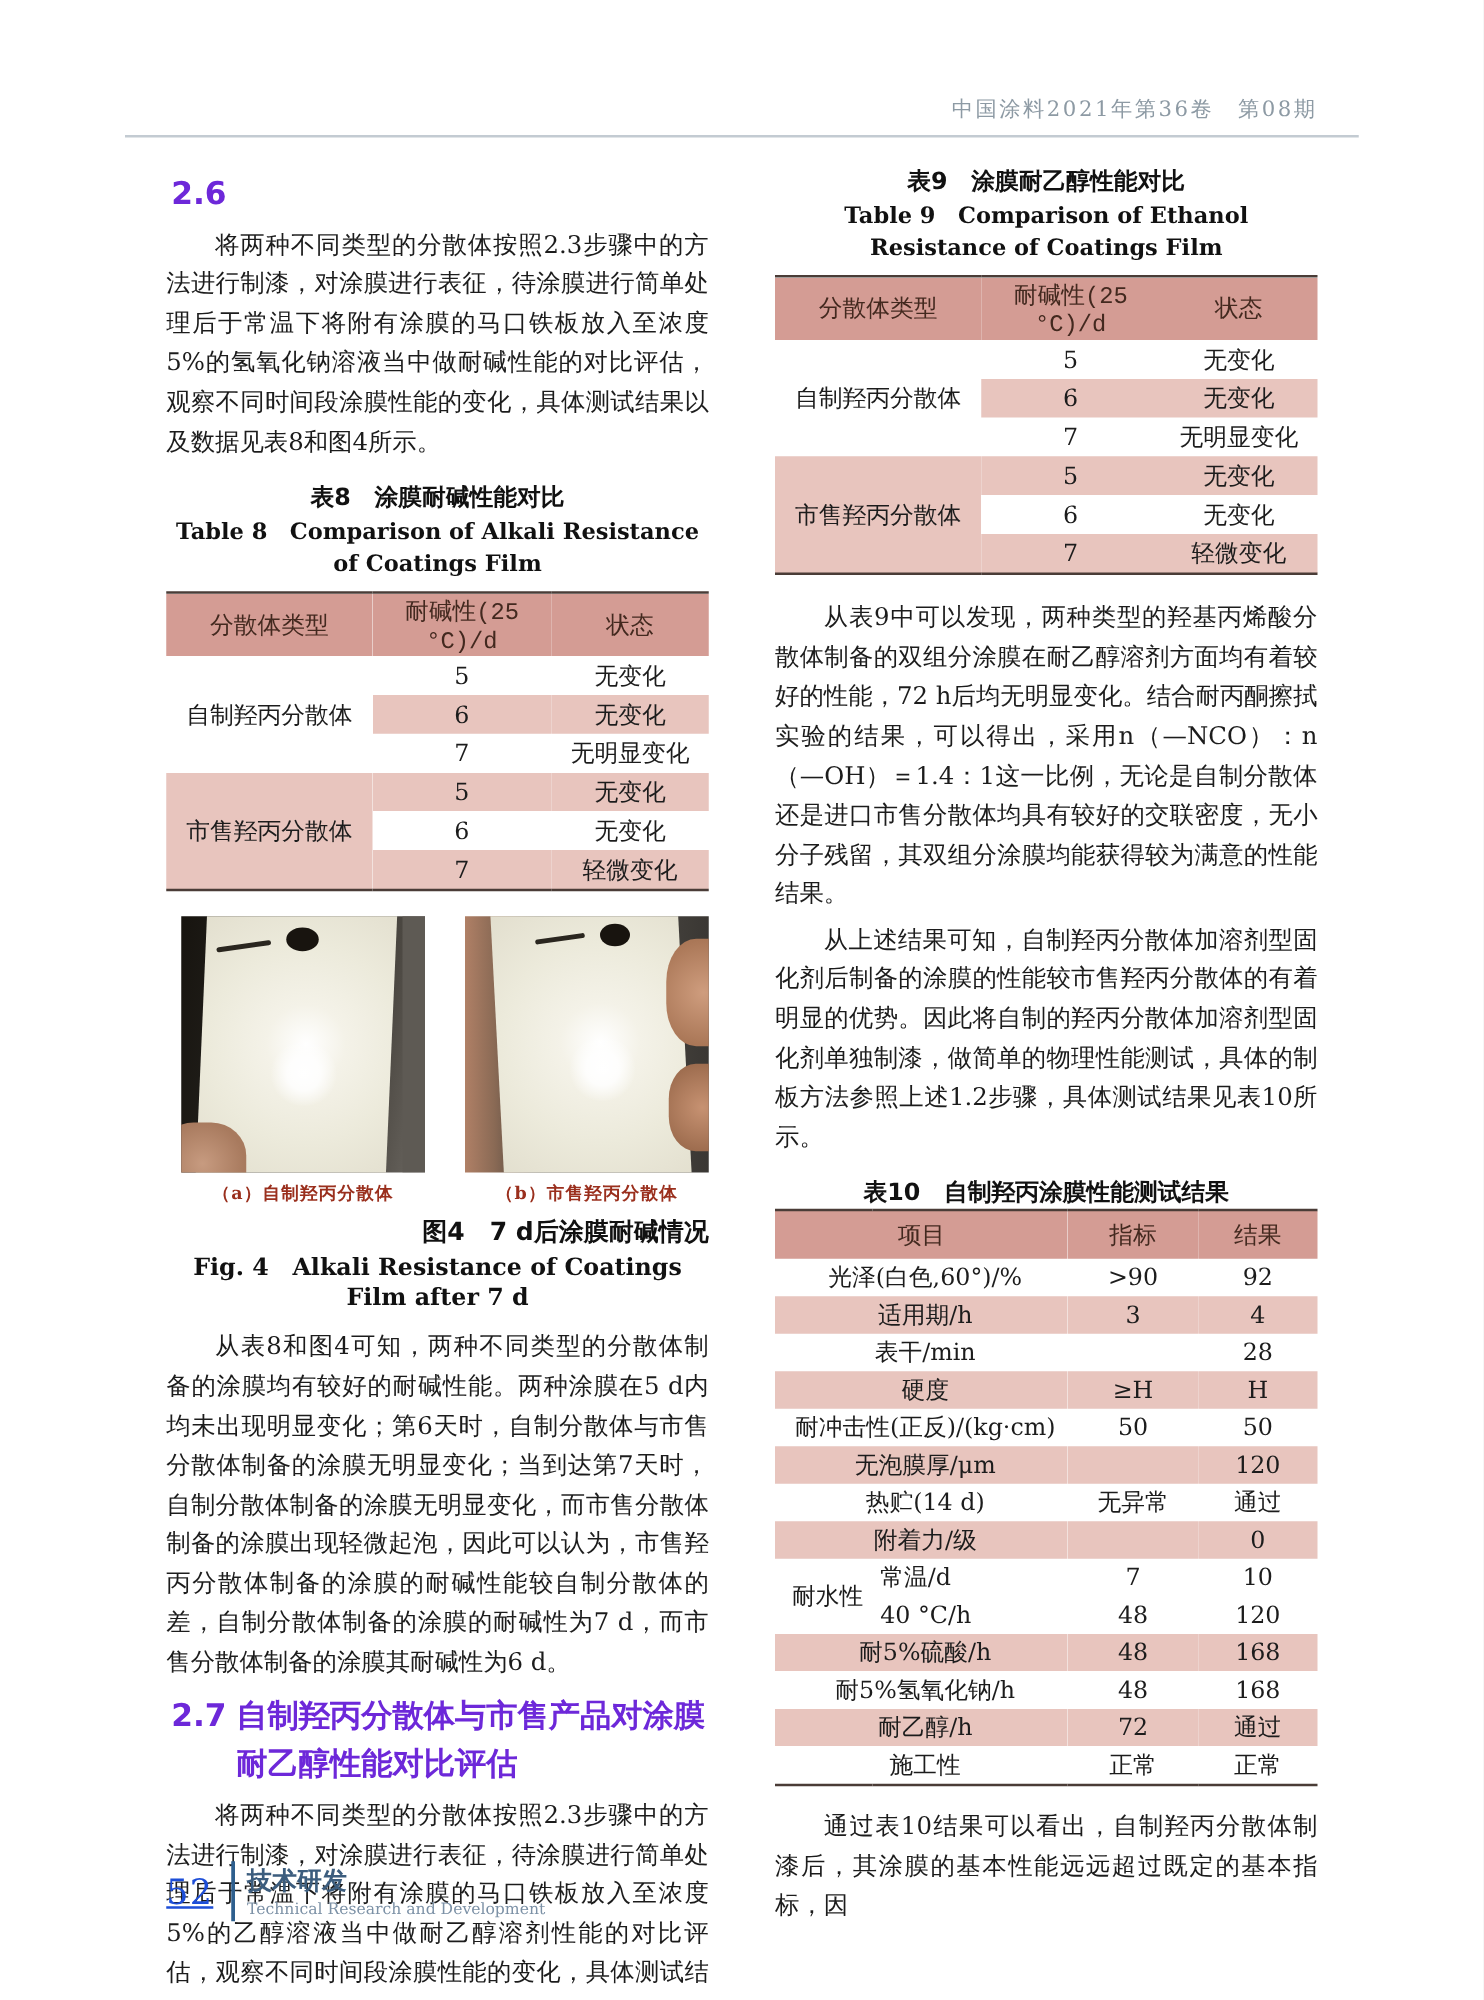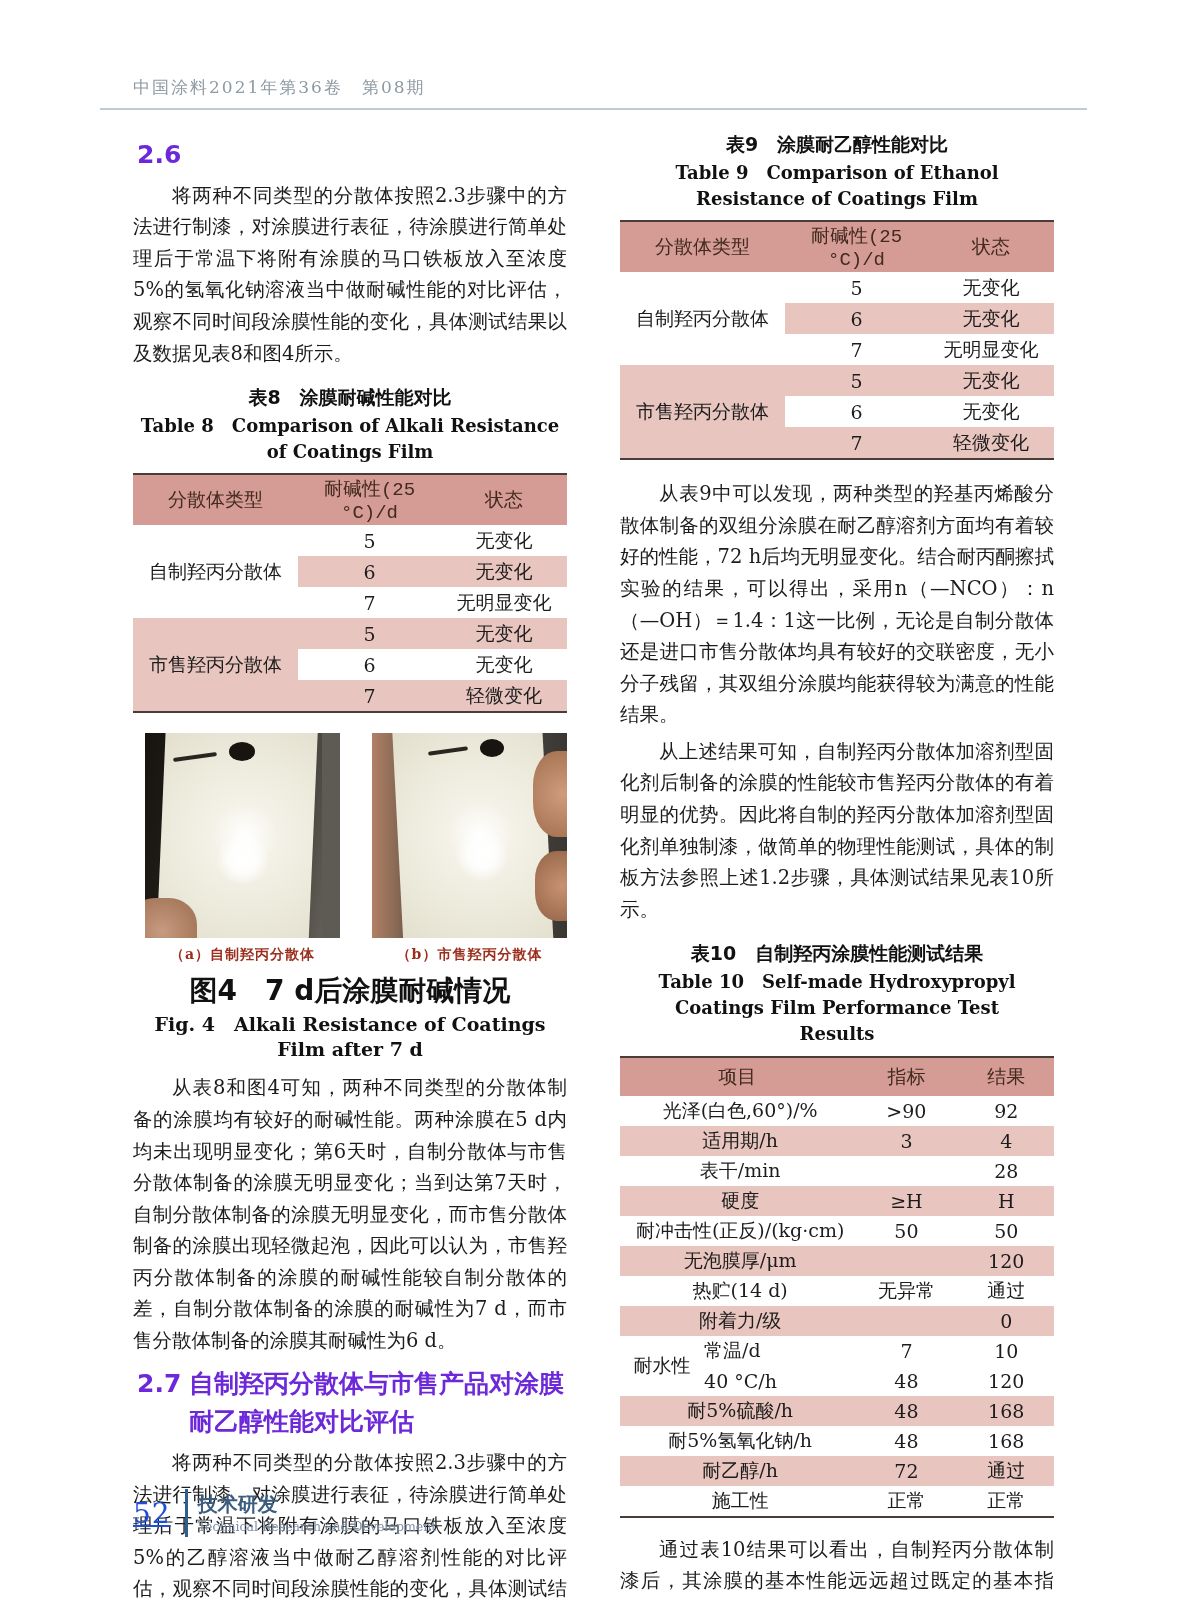--- a/index.html
+++ b/index.html
@@ -5,21 +5,21 @@
   html,body{margin:0;padding:0;background:#e9e9e9;}
   .page{
     position:relative; width:1187px; height:1600px; margin:0 auto;
     background:#ffffff; overflow:hidden;
     font-family:"DejaVu Serif","Liberation Serif",serif;
     color:#1c1c1c;
   }
   
   .page-header{
     position:absolute; left:100px; right:100px; top:76px;
-    display:flex; justify-content:flex-start; align-items:flex-end;
+    display:flex; justify-content:flex-end; align-items:flex-end;
     padding:0 33px 9px 33px;
     border-bottom:2px solid #c3cbd2;
     color:#8d9aa4; font-size:17px; letter-spacing:2px;
   }
   
   .columns{
     position:absolute; left:133px; top:128px; width:921px;
     display:flex; gap:53px;
   }
   .col{width:434px;}
@@ -89,21 +89,21 @@
   .photo-b .finger-r1{right:-26px; top:18px; width:60px; height:86px; background:radial-gradient(circle,#cf9d7e 0%,#aa7757 80%);}
   .photo-b .finger-r2{right:-22px; top:118px; width:54px; height:70px; background:radial-gradient(circle,#c79272 0%,#9d6c4e 80%);}
   .photo-a .edge{position:absolute; right:0; top:0; width:18px; height:100%; background:#5e5a54;}
   .fig-sub{display:flex; margin:8px 0 0 12px;}
   .fig-sub .lab{
     width:195px; text-align:center; flex:none; color:#9a2f1d;
     font-size:14px; font-weight:bold; letter-spacing:1px;
   }
   .fig-sub .lab + .lab{margin-left:32px;}
   .fig-cn{
-    text-align:center; font-weight:bold; font-size:28px; margin-top:8px;
+    text-align:right; font-weight:bold; font-size:20px; margin-top:8px;
     font-family:"DejaVu Sans","Liberation Sans",sans-serif; color:#111;
   }
   .fig-en{text-align:center; font-weight:bold; font-size:19px; margin-top:2px; color:#111;}
   
   .page-footer{position:absolute; left:133px; top:1489px; display:flex; align-items:center;}
   .page-footer .pno{font-size:28px; color:#1d4ed8; letter-spacing:1px;text-decoration:underline;}
   .page-footer .bar{width:3px; height:48px; background:#2e5f8e; margin:0 10px 0 14px;}
   .page-footer .cn{
     font-family:"DejaVu Sans","Liberation Sans",sans-serif;
     font-weight:bold; font-size:20px; color:#3c5d7e; line-height:1.2;
@@ -254,21 +254,20 @@
         </tr>
       </tbody>
         </table>
 
       <p class="para" style="margin-top:18px">从表9中可以发现，两种类型的羟基丙烯酸分散体制备的双组分涂膜在耐乙醇溶剂方面均有着较好的性能，72 h后均无明显变化。结合耐丙酮擦拭实验的结果，可以得出，采用n（—NCO）：n（—OH）＝1.4：1这一比例，无论是自制分散体还是进口市售分散体均具有较好的交联密度，无小分子残留，其双组分涂膜均能获得较为满意的性能结果。</p>
 
 
       <p class="para">从上述结果可知，自制羟丙分散体加溶剂型固化剂后制备的涂膜的性能较市售羟丙分散体的有着明显的优势。因此将自制的羟丙分散体加溶剂型固化剂单独制漆，做简单的物理性能测试，具体的制板方法参照上述1.2步骤，具体测试结果见表10所示。</p>
 
       <div class="tcap-cn">表10　自制羟丙涂膜性能测试结果</div>
-      <div class="tcap-en" style="max-width:360px;margin-left:auto;margin-right:auto">Table 10　Self-made Hydroxypropyl Coatings Film Performance Test Results</div>
 
       <table class="dt t10">
         <colgroup>
             <col style="width:18%">
             <col style="width:36%">
             <col style="width:24%">
             <col style="width:22%">
           </colgroup>
         <tbody>
             <tr class="hdr">

